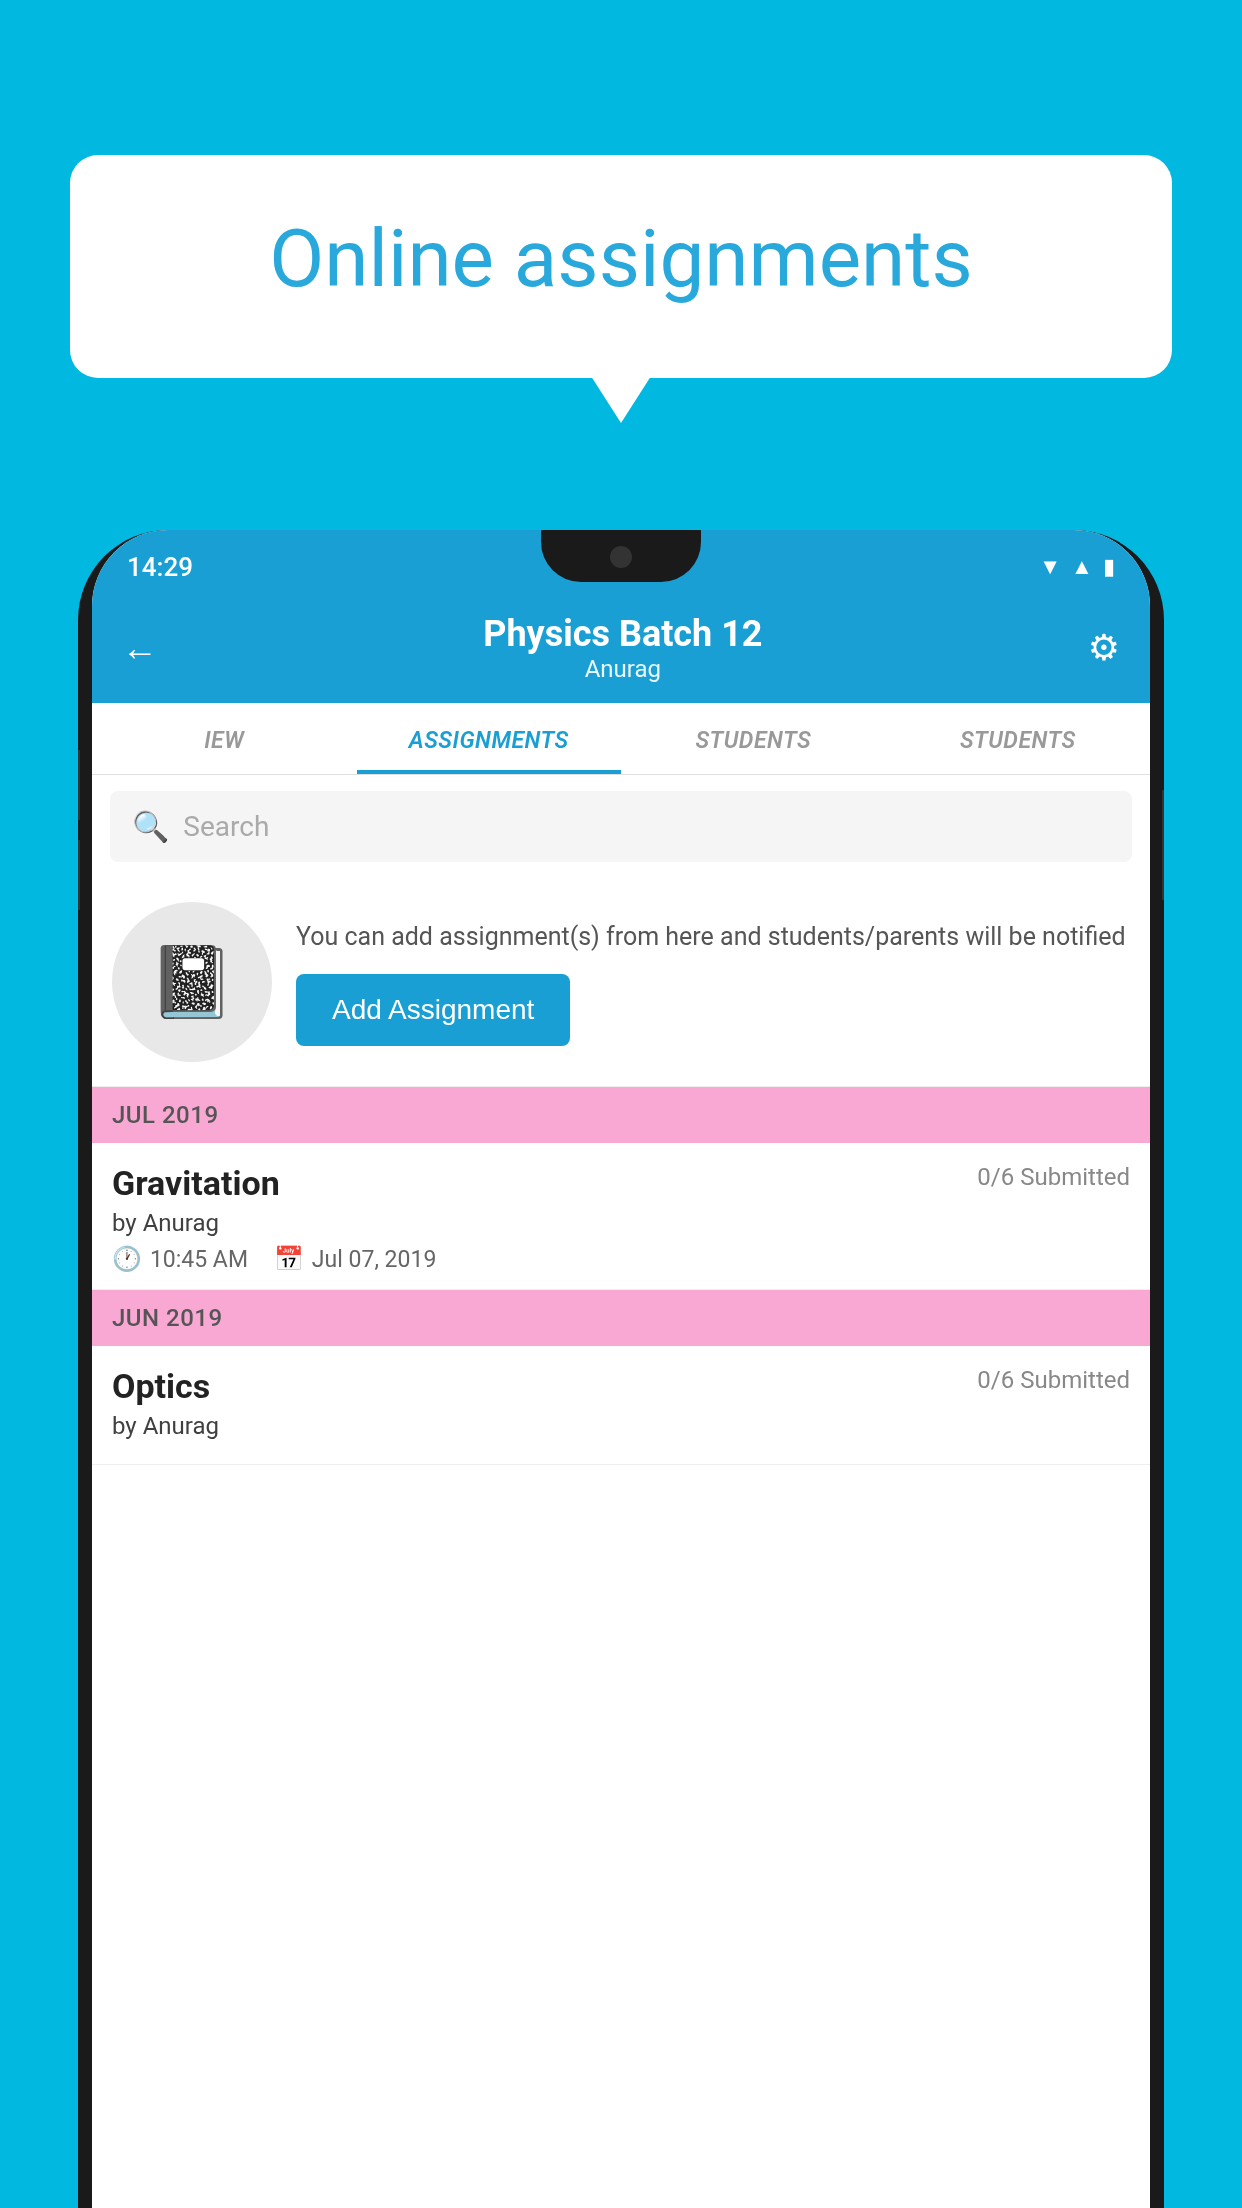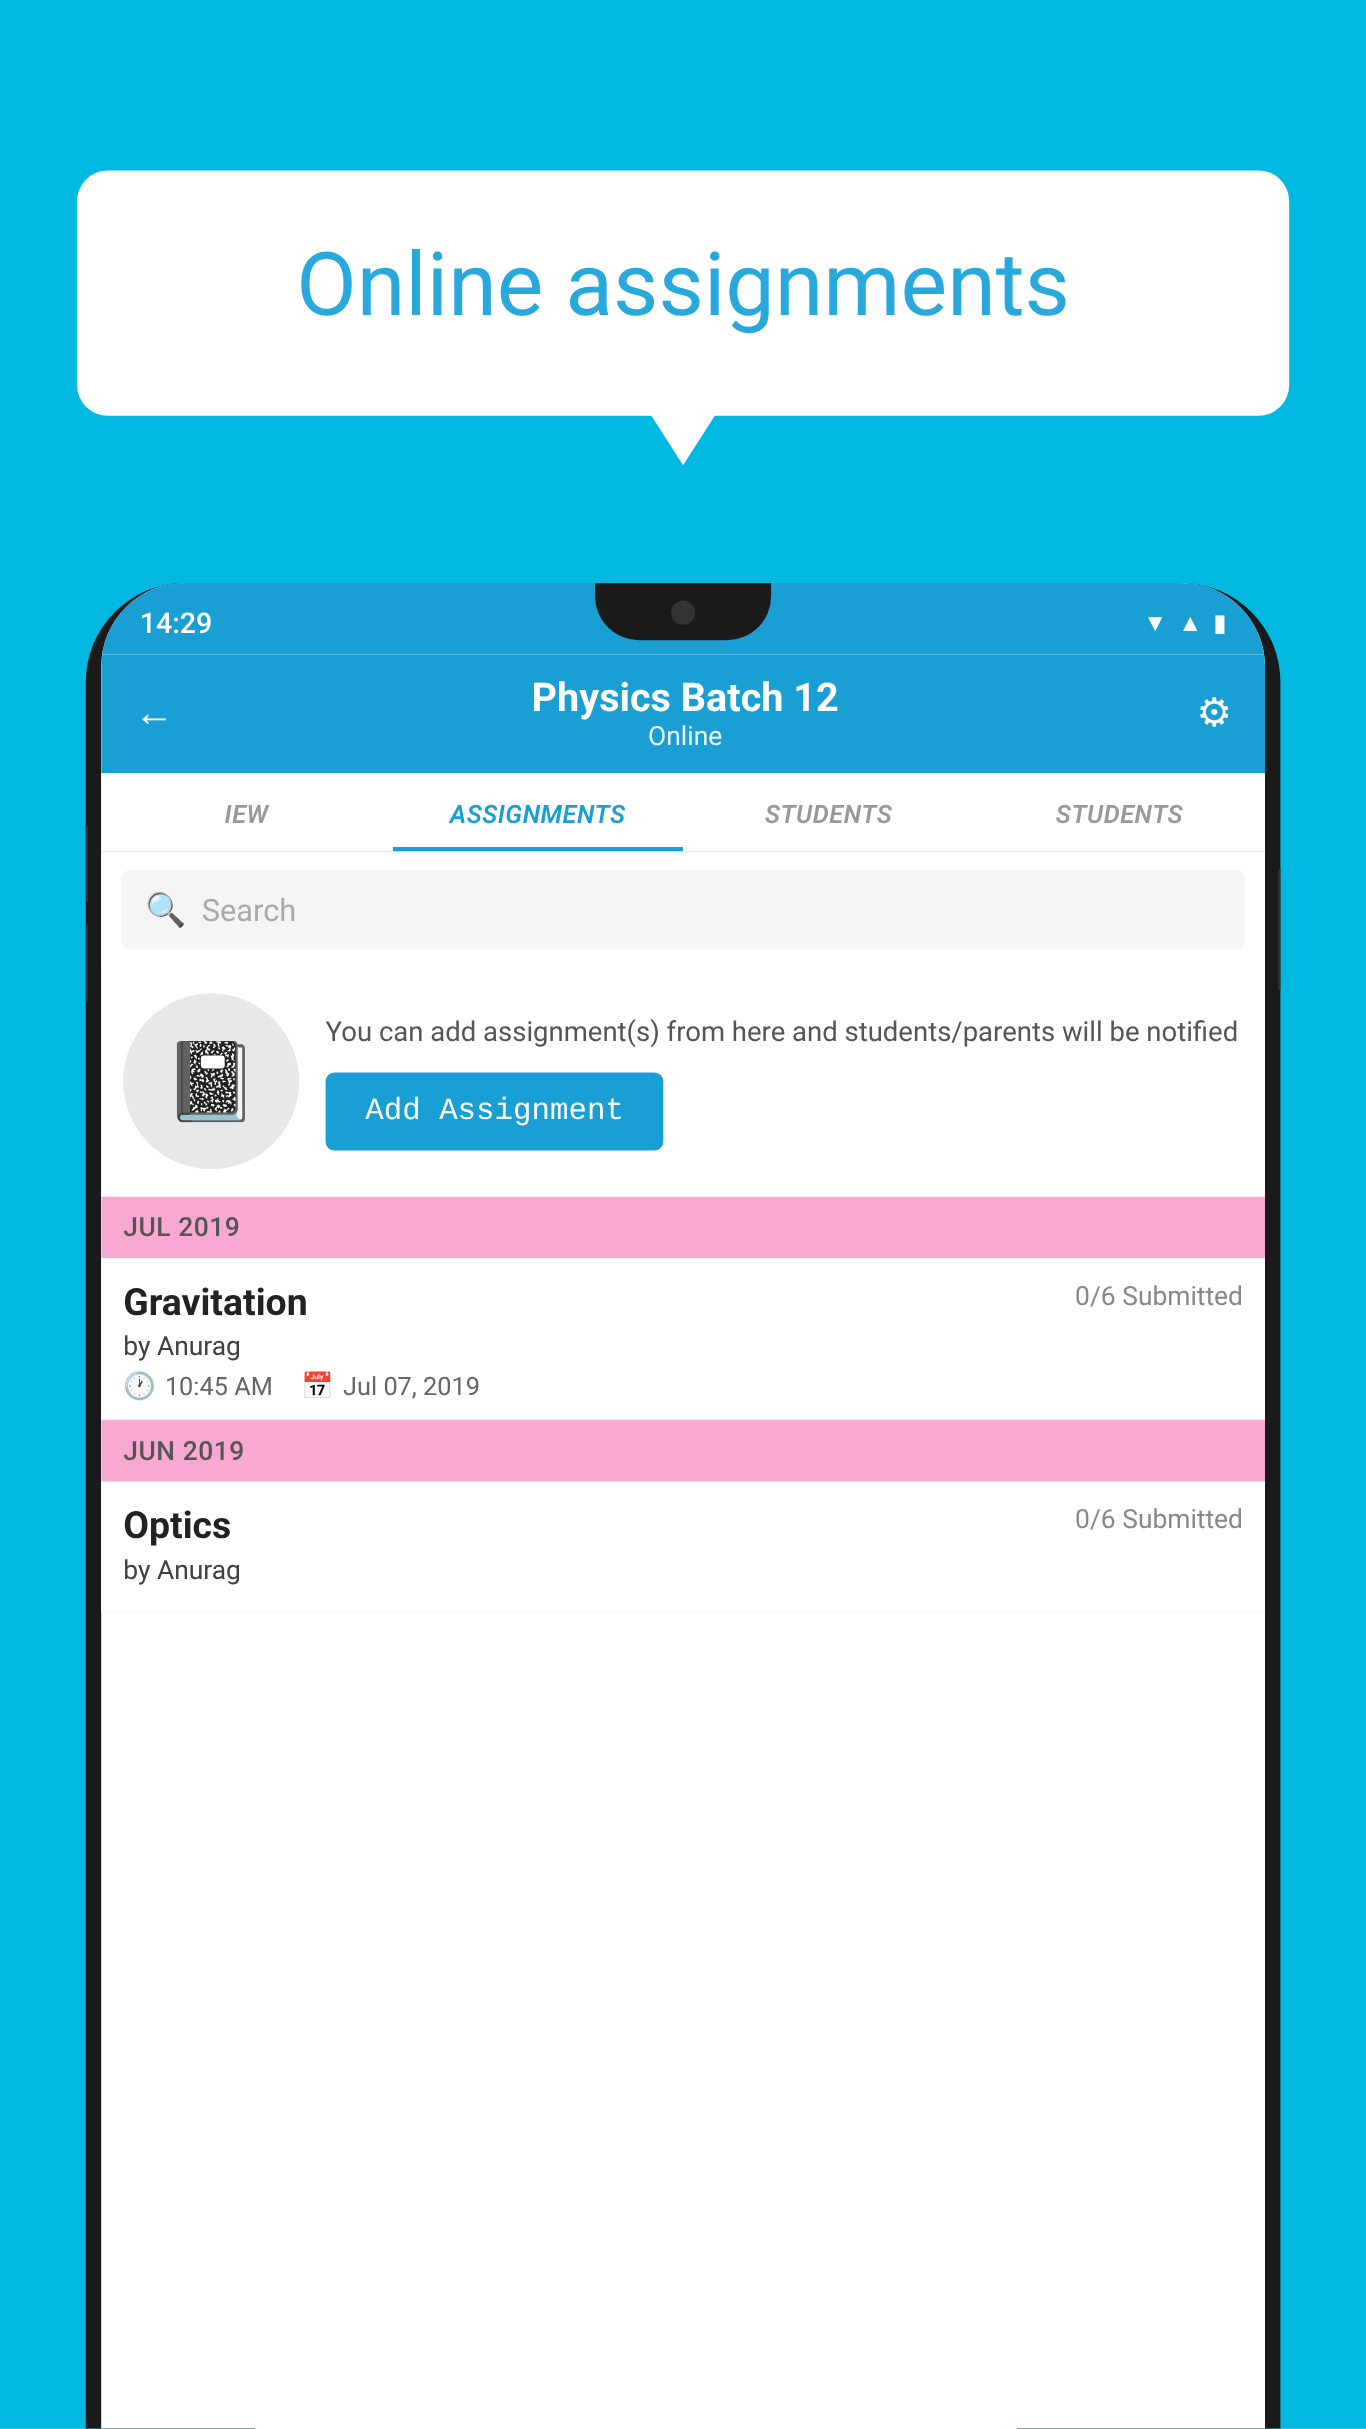--- a/index.html
+++ b/index.html
@@ -275,21 +275,20 @@
 
     .add-assignment-btn {
       background: #1a9fd4;
       color: white;
       border: none;
       border-radius: 8px;
       padding: 20px 36px;
       font-size: 28px;
       font-weight: 500;
       cursor: pointer;
-      font-family: Liberation Mono, monospace;
     }
 
     
     .section-header {
       background: #f9a8d4;
       padding: 14px 20px;
     }
 
     .section-label {
       color: #555;
@@ -406,21 +405,21 @@
         <span class="status-icon">▼</span>
         <span class="status-icon">▲</span>
         <span class="status-icon">▮</span>
       </div>
     </div>
 
     <div class="app-header">
       <span class="header-back">←</span>
       <div class="header-center">
         <div class="header-title">Physics Batch 12</div>
-        <div class="header-subtitle">Online</div>
+        <div class="header-subtitle">Anurag</div>
       </div>
       <span class="header-settings">⚙</span>
     </div>
 
     <div class="tabs-bar">
       <div class="tab-item">IEW</div>
       <div class="tab-item active">ASSIGNMENTS</div>
       <div class="tab-item">STUDENTS</div>
       <div class="tab-item">STUDENTS</div>
     </div>

